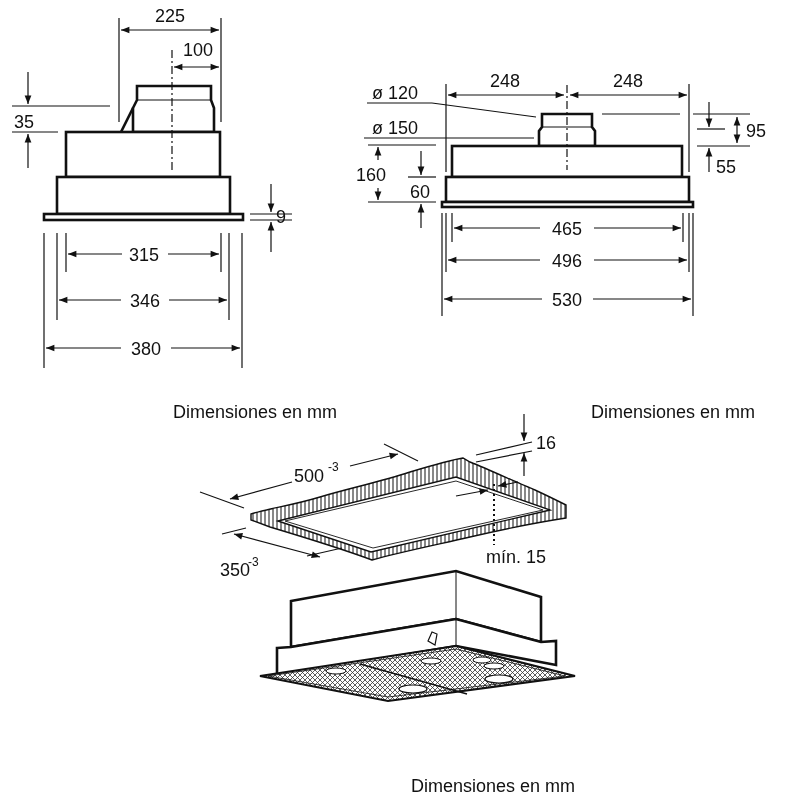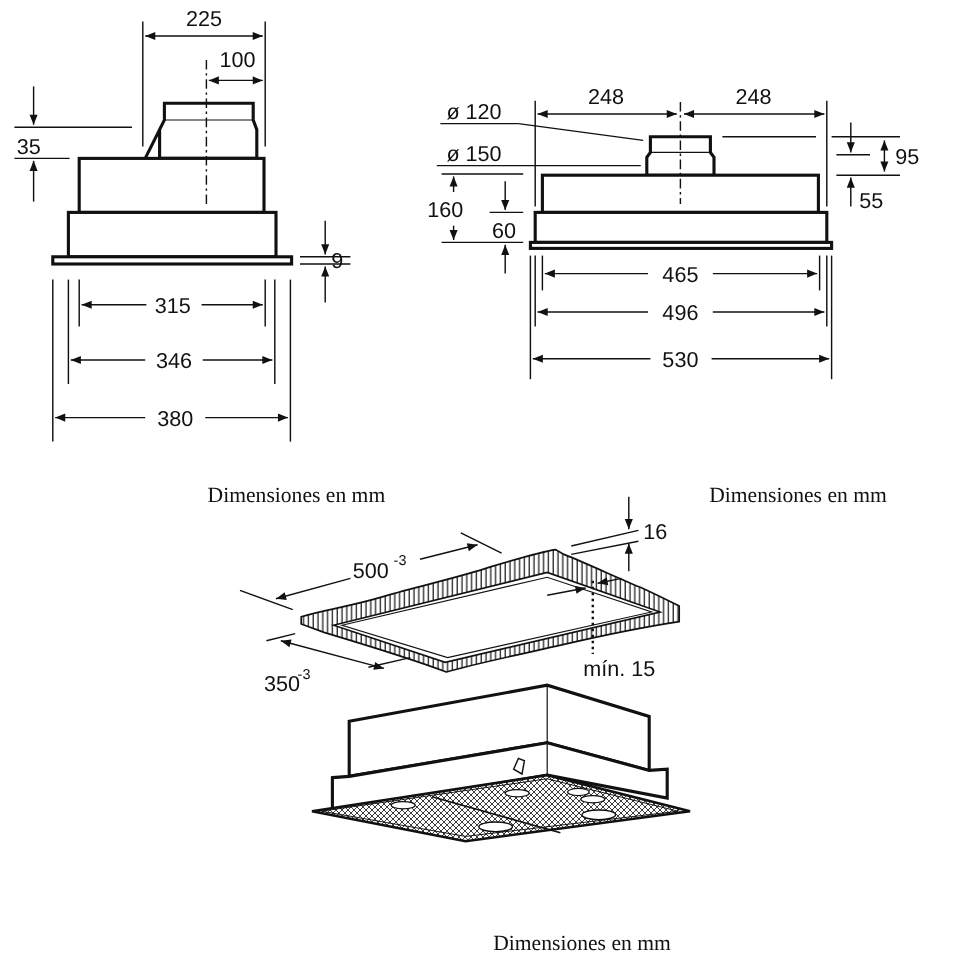--- a/index.html
+++ b/index.html
@@ -1,19 +1,19 @@
 <!DOCTYPE html>
 <html><head>
 <meta charset="utf-8">
 <style>
   html, body { margin:0; padding:0; background:#ffffff; }
   body { width:800px; height:800px; position:relative; overflow:hidden; font-family:"Liberation Sans", sans-serif; color:#111; }
   svg { position:absolute; left:0; top:0; }
   .dim { font-family:"Liberation Sans", sans-serif; font-size:18px; fill:#111; }
-  .cap { position:absolute; font-family:Liberation Serif, serif; font-size:18px; color:#111; white-space:nowrap; }
+  .cap { position:absolute; font-family:Liberation Sans, sans-serif; font-size:18px; color:#111; white-space:nowrap; }
   .ln { stroke:#111; stroke-width:1.2; fill:none; }
   .thick { stroke:#111; stroke-width:2.6; fill:#fff; }
   .thin { stroke:#111; stroke-width:1; fill:none; }
   .cl { stroke:#111; stroke-width:1.2; stroke-dasharray:8 3 2 3; fill:none; }
 </style>
 </head>
 <body>
 
 <svg width="800" height="800" viewBox="0 0 800 800">
   <defs>

